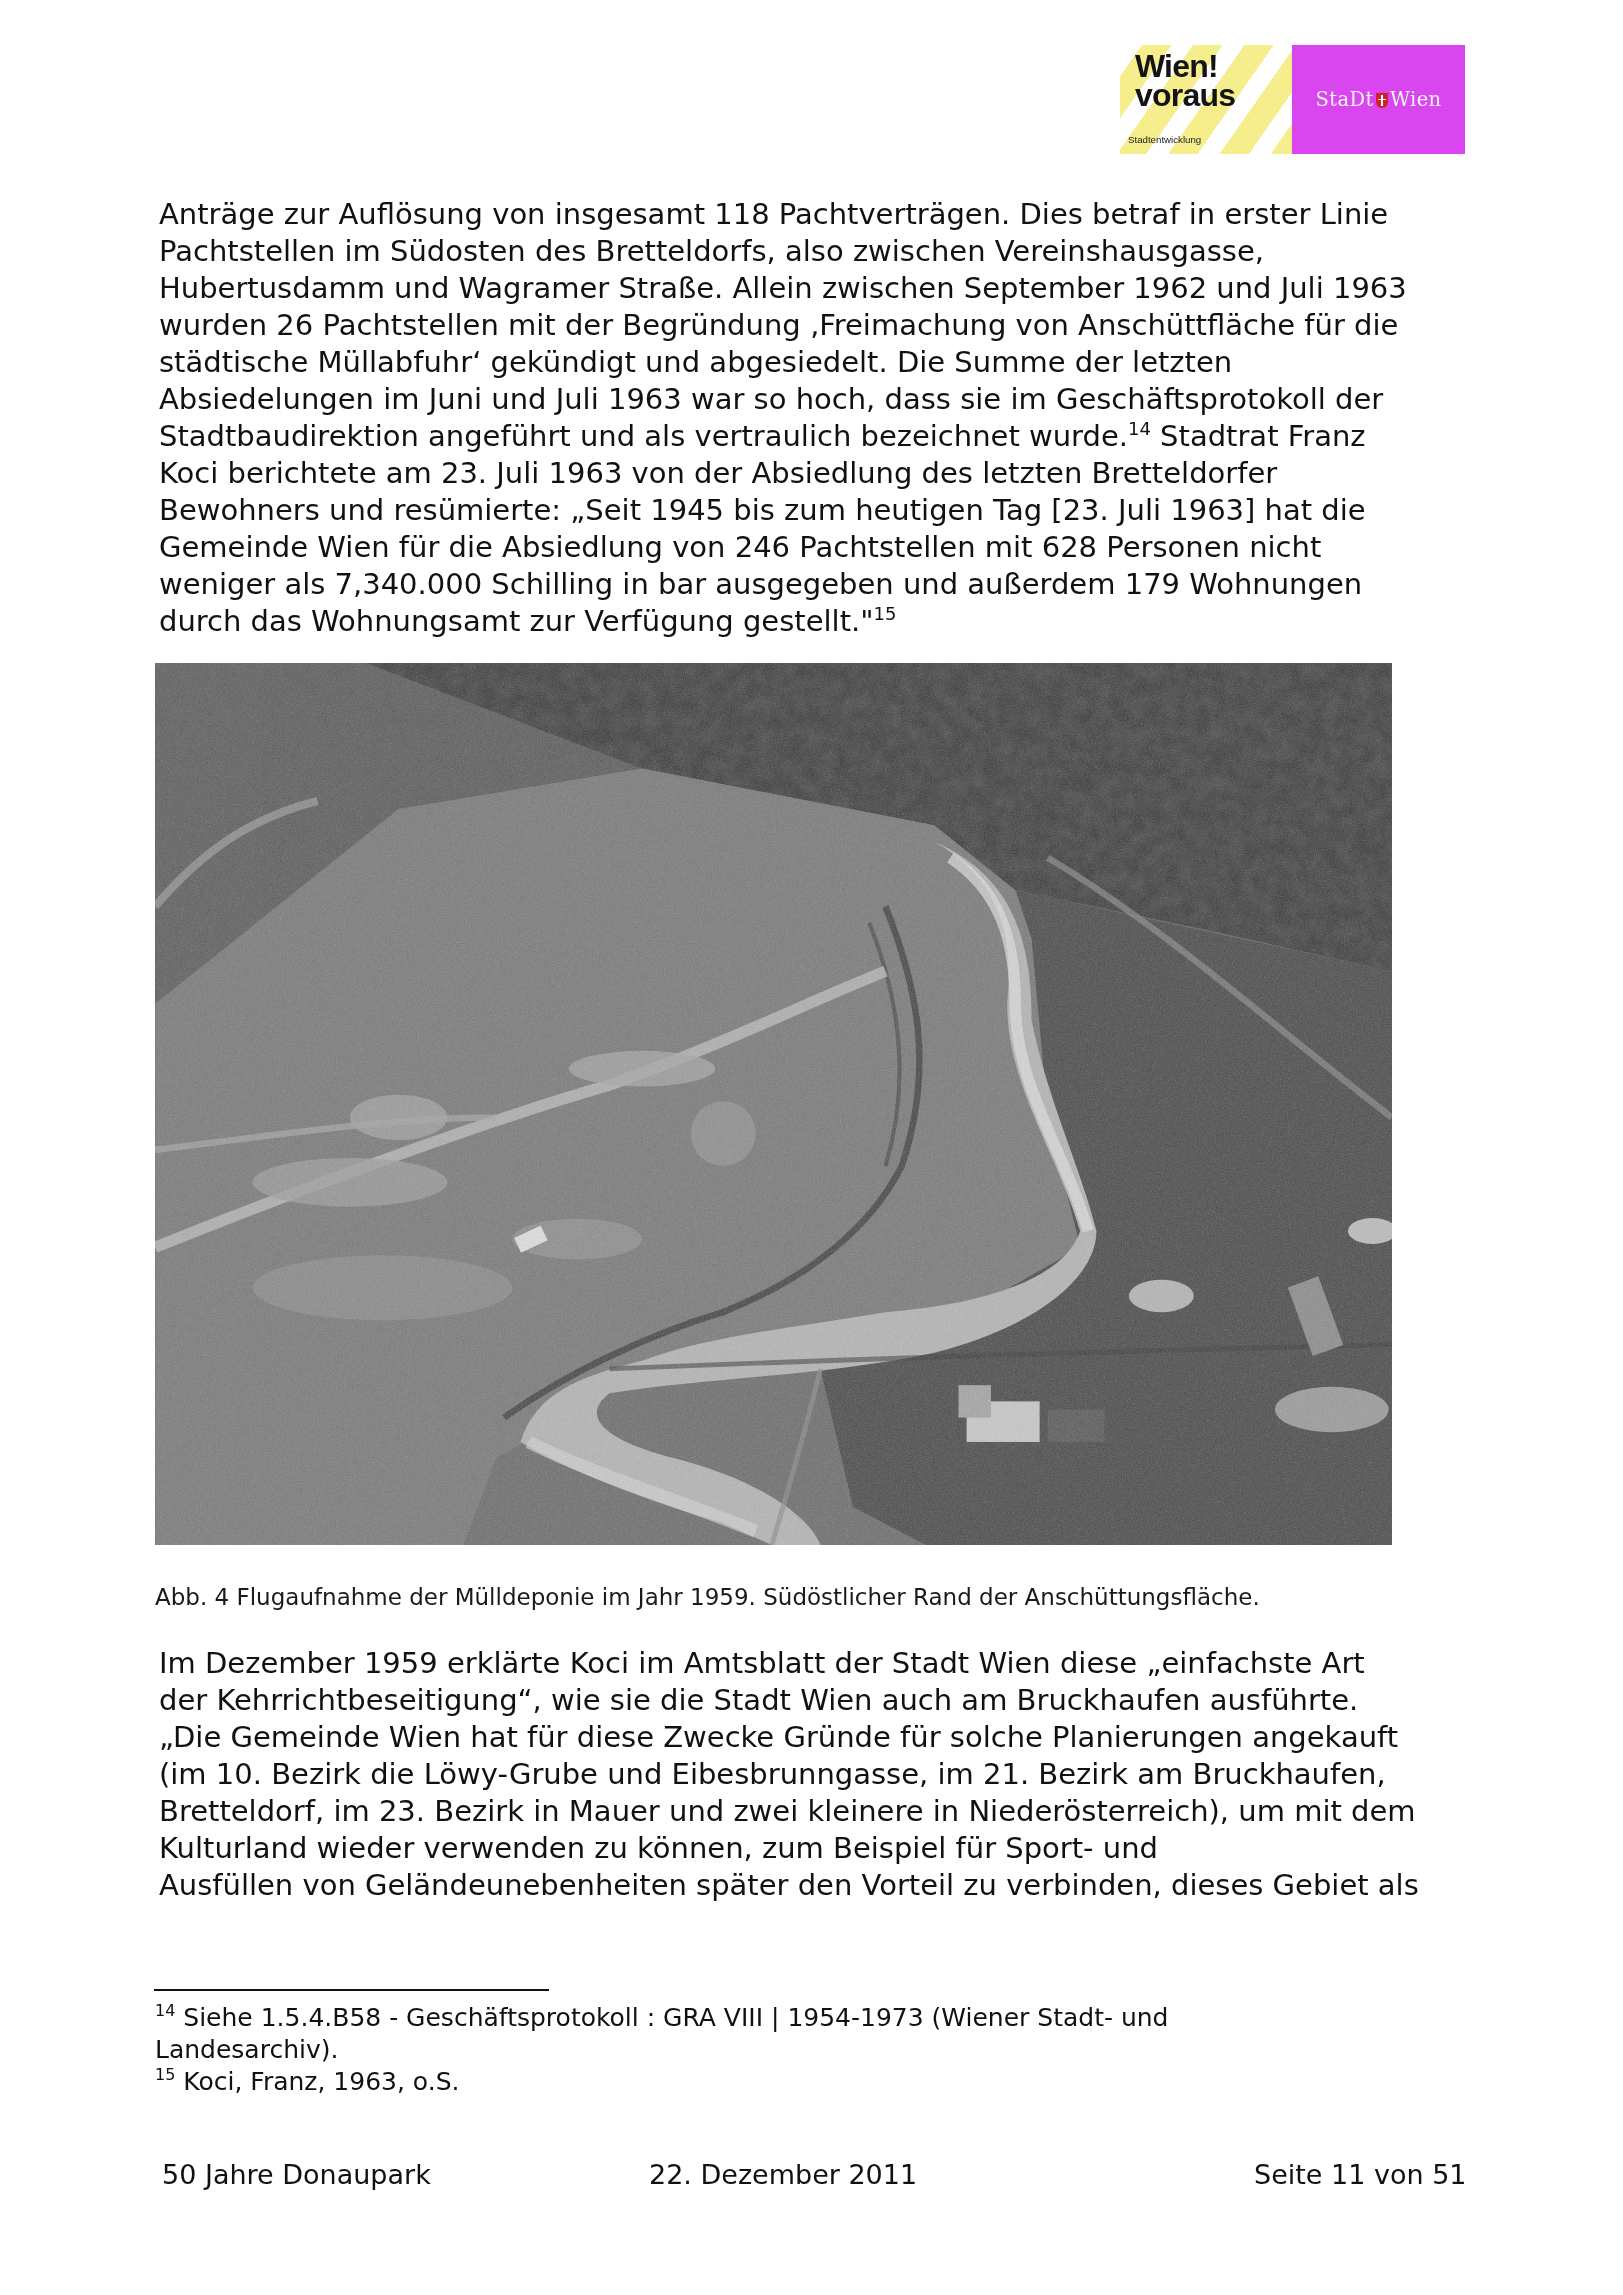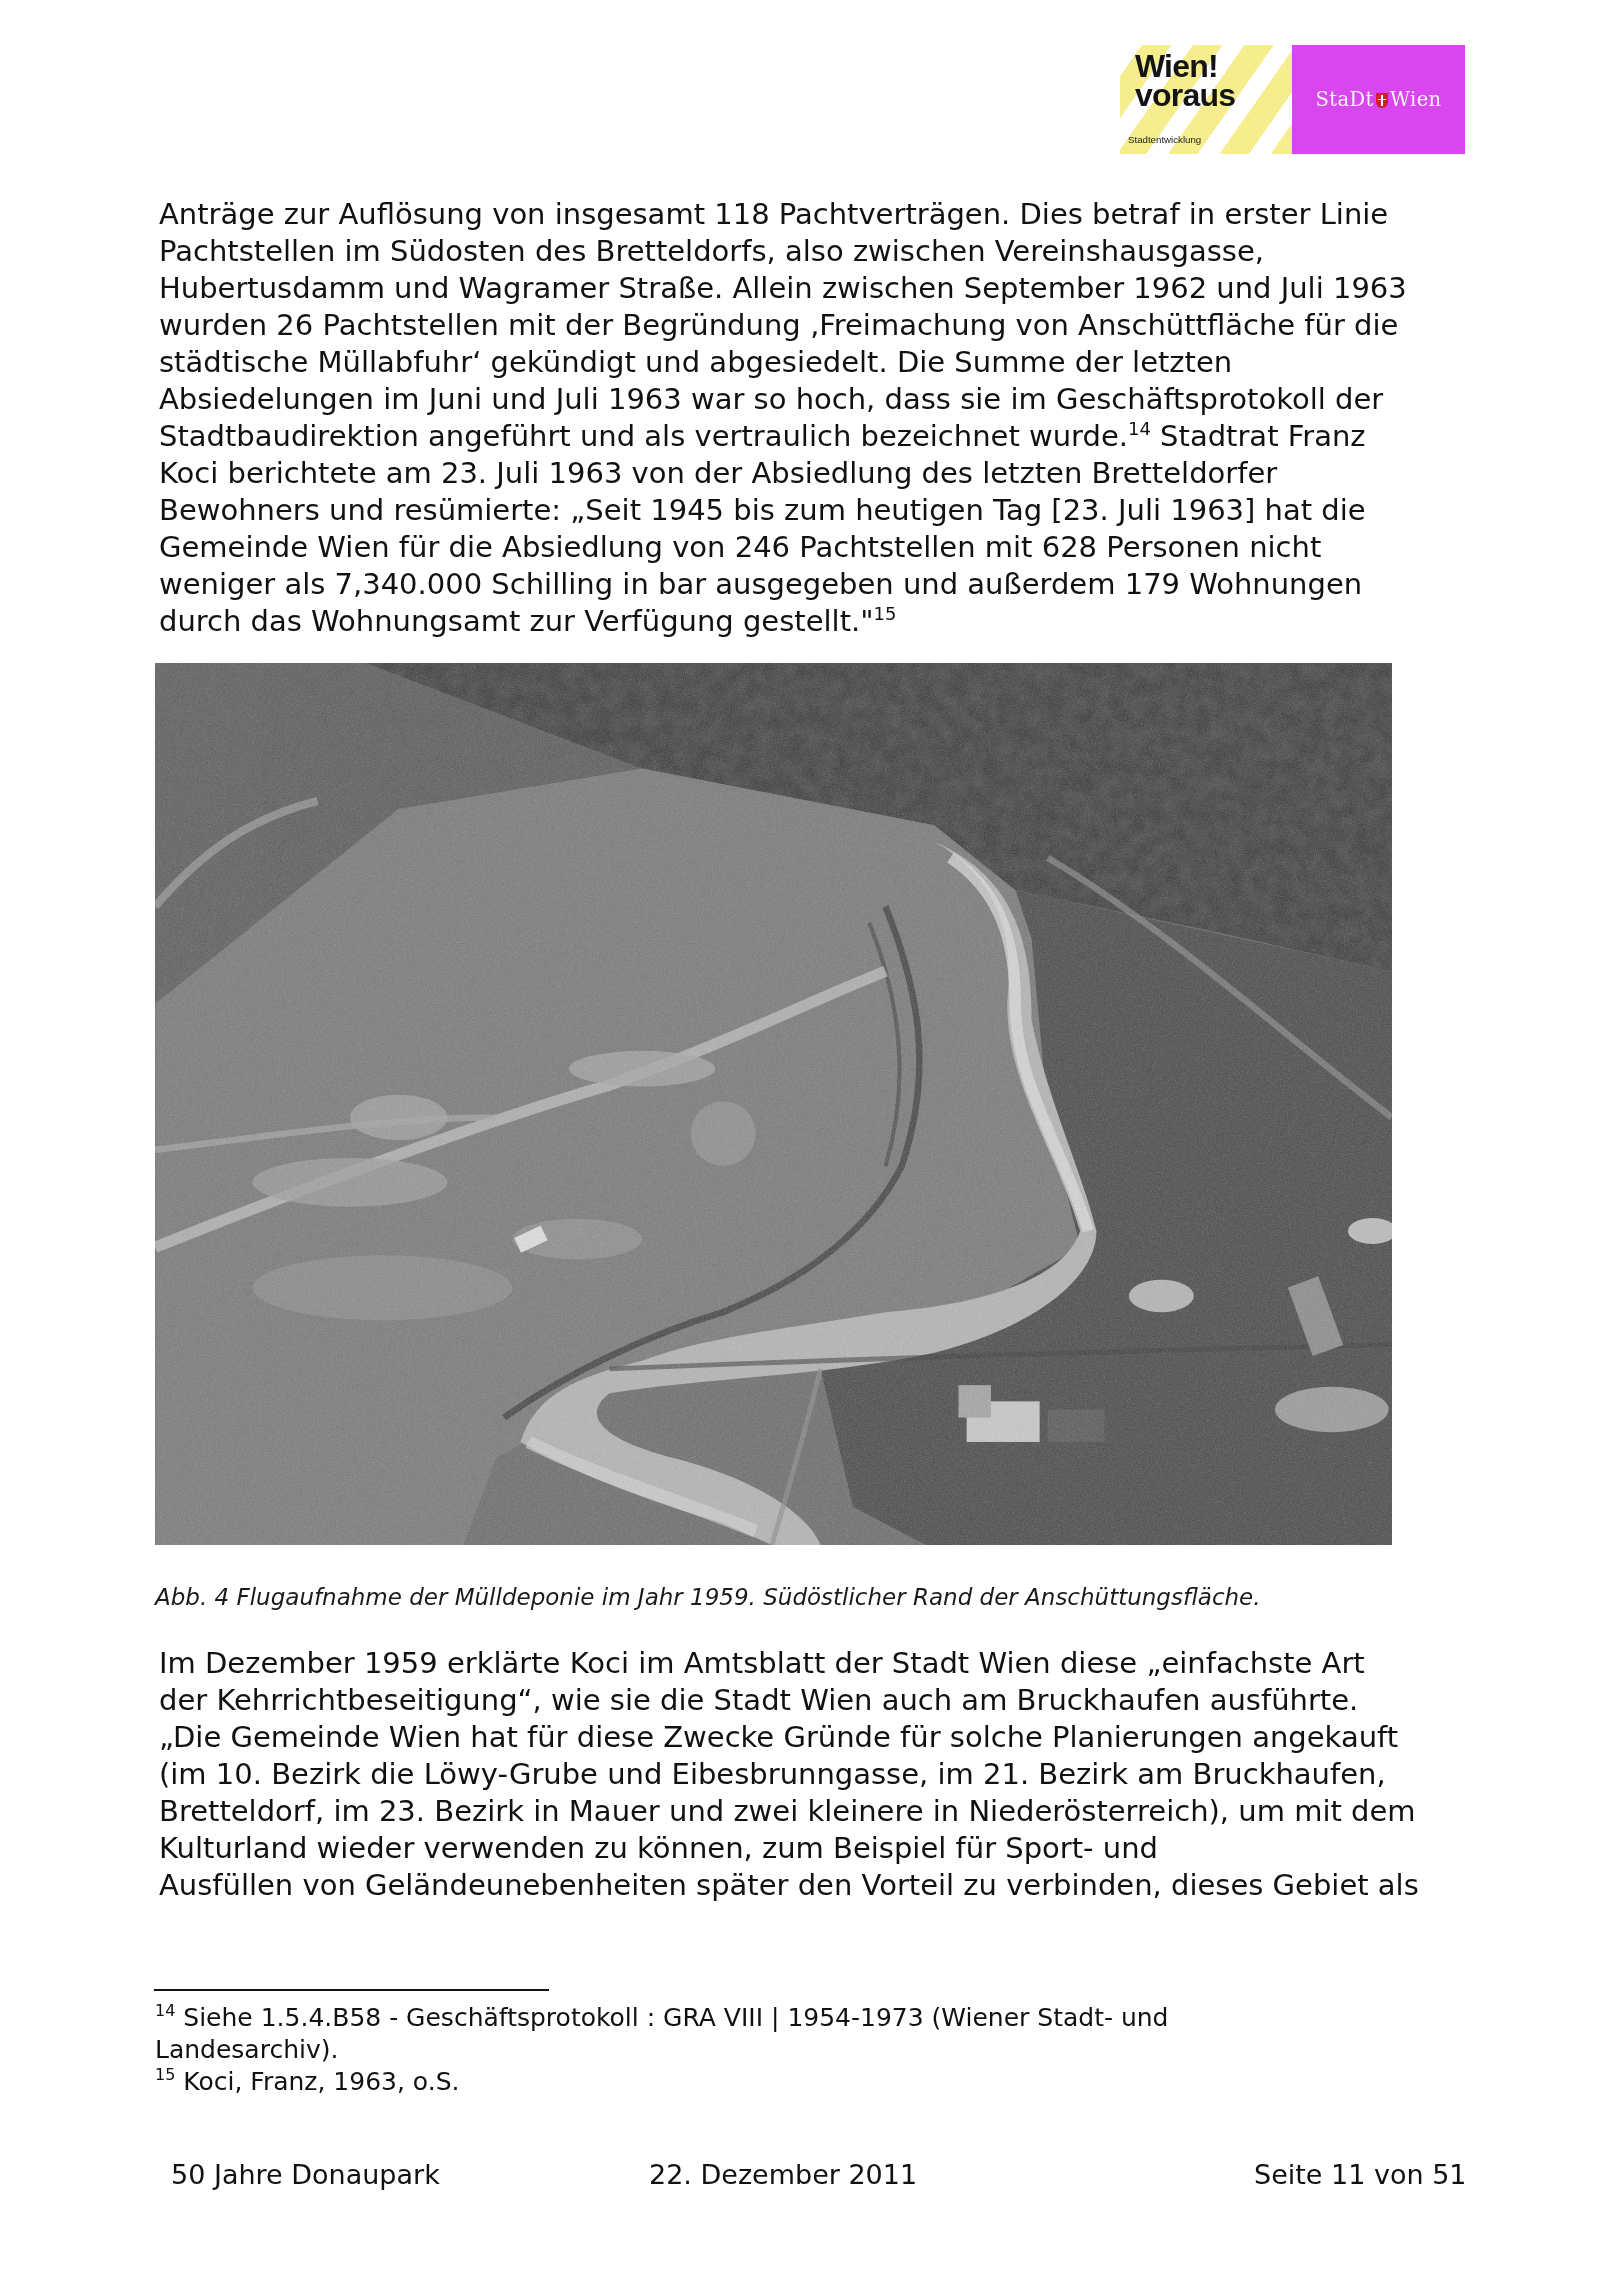--- a/index.html
+++ b/index.html
@@ -27,30 +27,30 @@
   .para .ln { display: block; white-space: nowrap; }
   sup.fn { font-size: 18px; vertical-align: 11.4px; line-height: 0; }
 
   #para1 { top: 192px; }
   #para2 { top: 1641px; }
 
   .photo { position: absolute; left: 155px; top: 663px; width: 1237px; height: 882px; overflow: hidden;
     background: #5a5a5a; }
   .photo svg { display: block; }
 
-  .caption { position: absolute; left: 155px; top: 1584px; font-size: 23px; font-style: italic; color: #1a1a1a;
+  .caption { position: absolute; left: 155px; top: 1584px; font-size: 23px; color: #1a1a1a;
     font-family: "DejaVu Sans", sans-serif; white-space: nowrap; }
 
   .fn-rule { position: absolute; left: 154px; top: 1989px; width: 395px; height: 2.4px; background: #111; }
   .footnotes { position: absolute; left: 155px; top: 2002px; font-size: 25px; line-height: 32px; }
   .footnotes .ln { display: block; white-space: nowrap; }
   .footnotes sup { font-size: 16px; vertical-align: 9.7px; line-height: 0; }
 
   .footer { position: absolute; top: 2159px; font-size: 27px; white-space: nowrap; }
-  #footer-left { left: 171px; }
+  #footer-left { left: 162px; }
   #footer-center { left: 649px; }
   #footer-right { left: 1254px; }
 </style>
 </head>
 <body>
 
 <div class="logo">
   <div class="logo-left">
     <div class="logo-wien">
       <span>Wien!</span><br>

